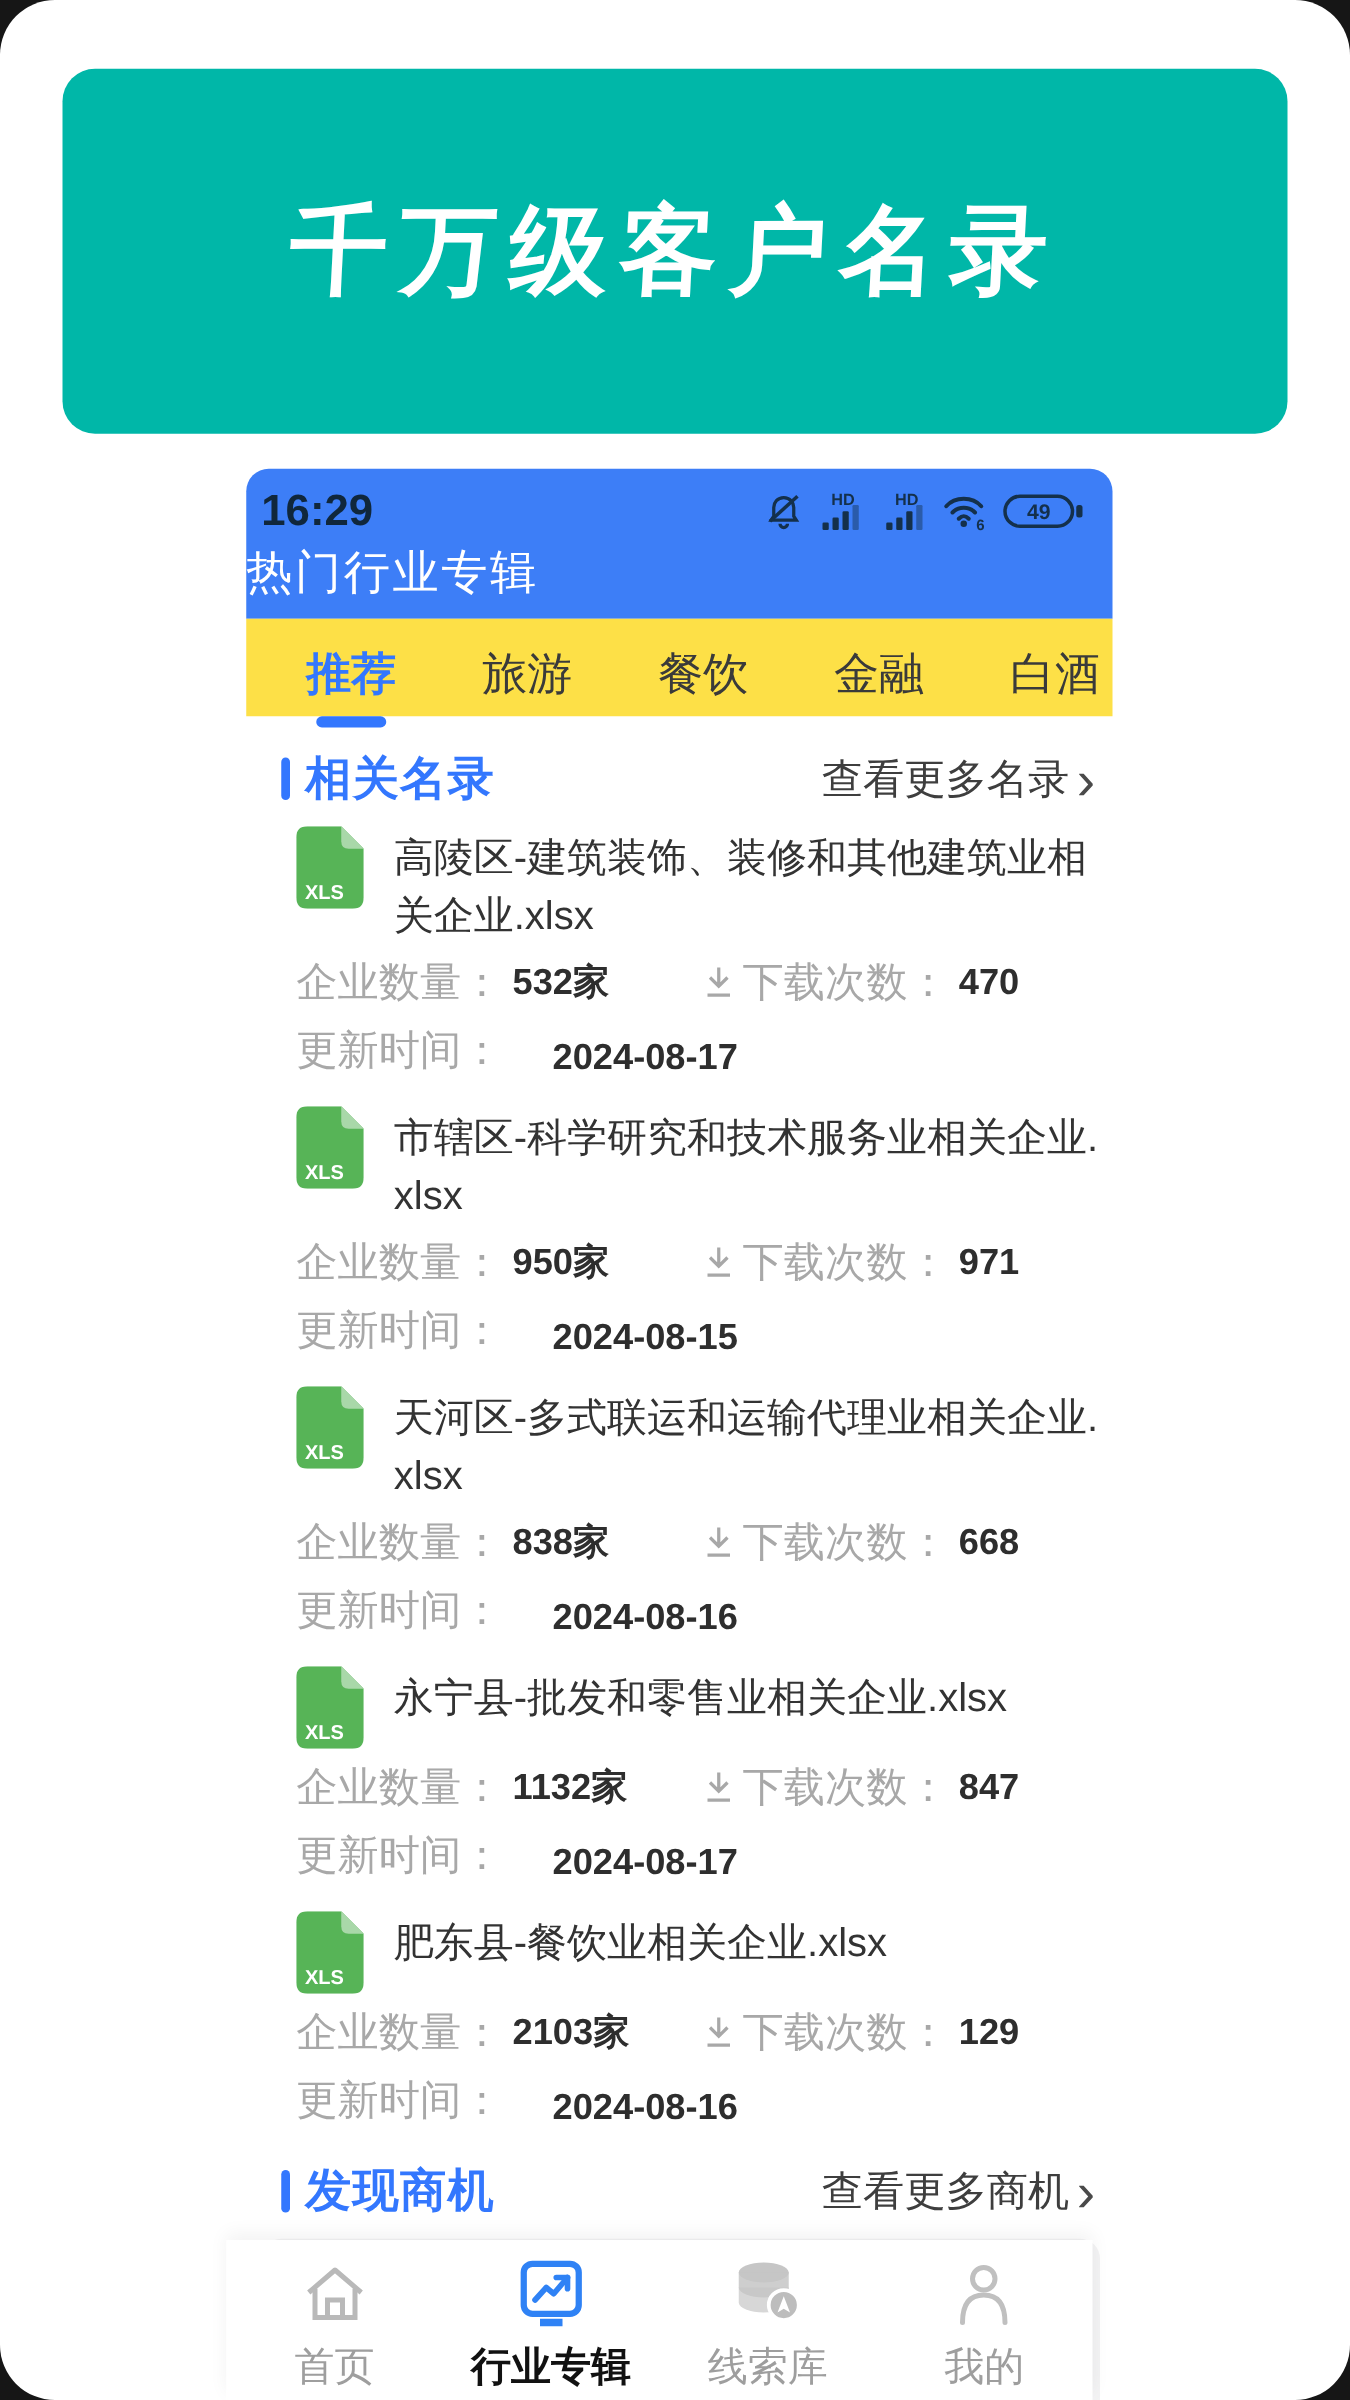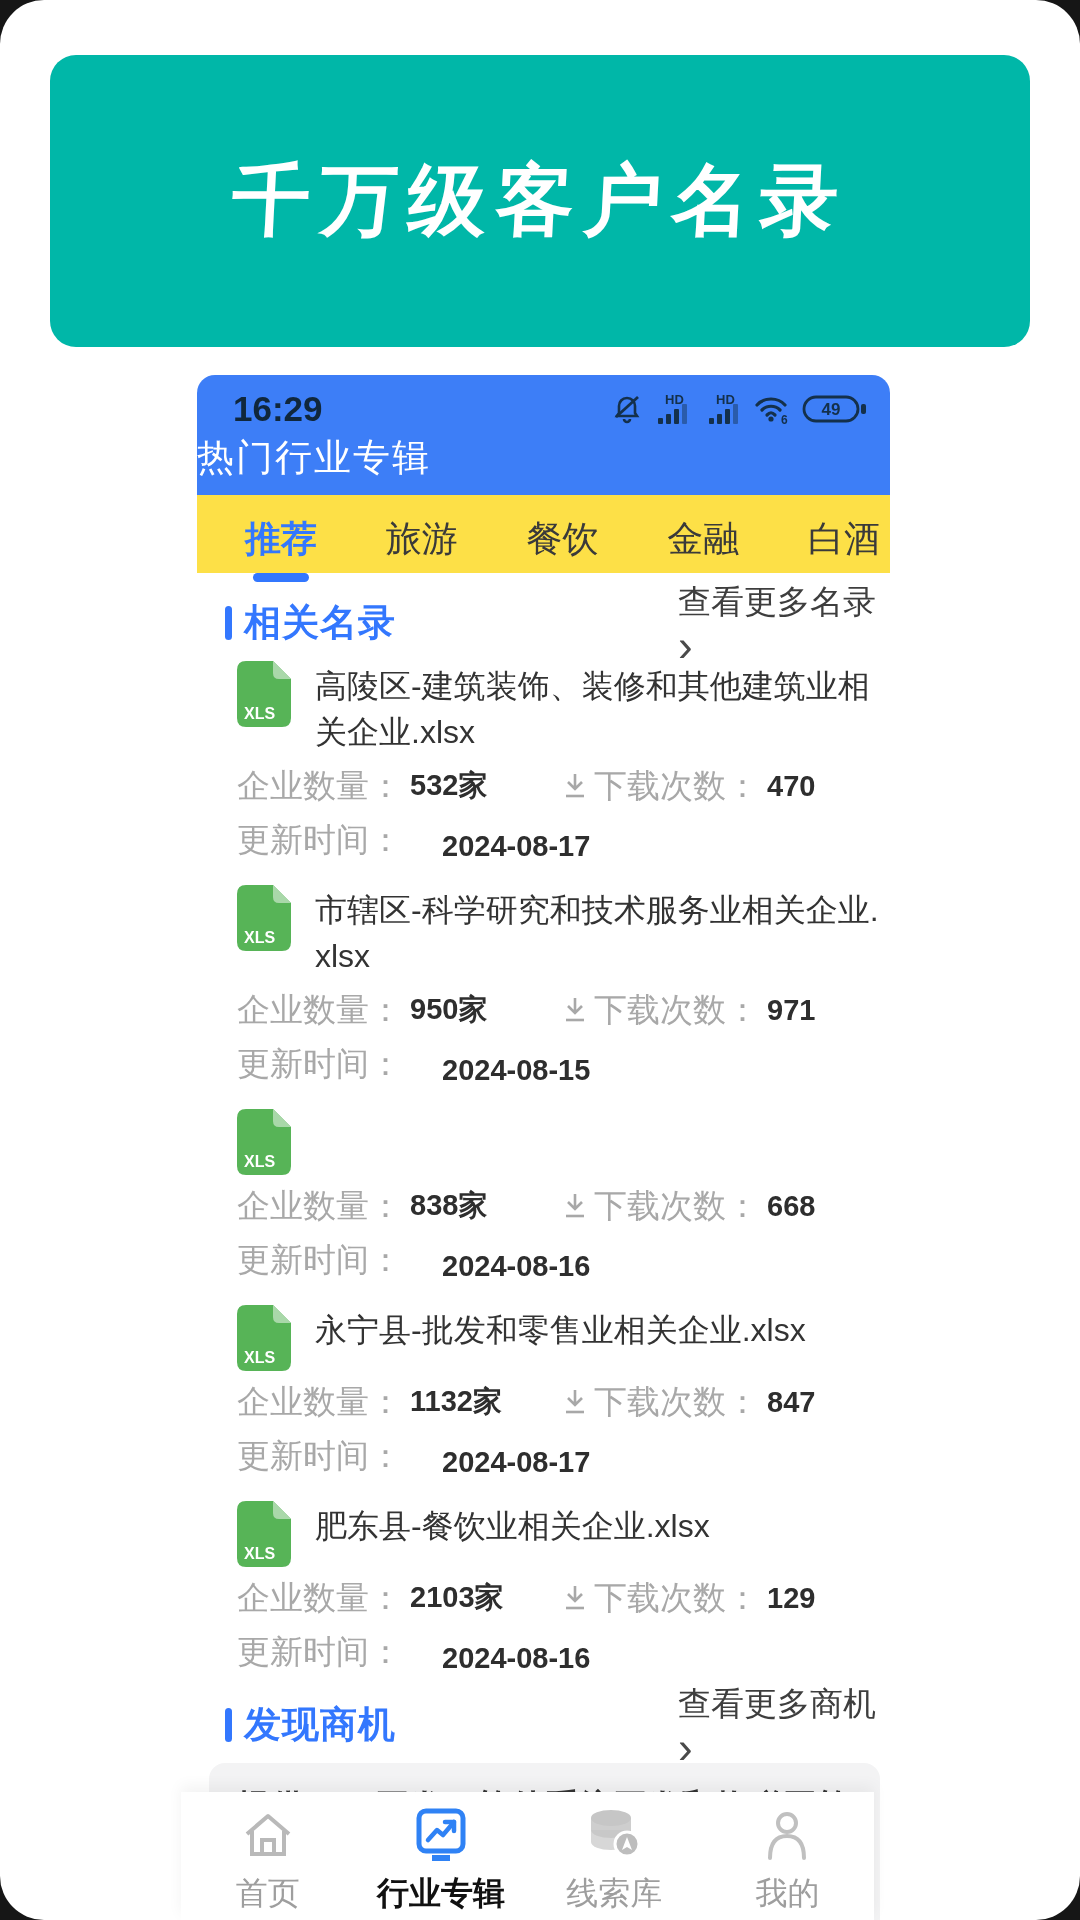--- a/index.html
+++ b/index.html
@@ -23,21 +23,21 @@
 
   
   .phone{position:absolute;left:197px;top:375px;width:693px;}
 
   .phone-header{
     height:120px;background:#3D7EF7;border-radius:18px 18px 0 0;
     display:flex;flex-direction:column;color:#ffffff;
   }
   .status-row{
     display:flex;align-items:center;justify-content:space-between;
-    padding:12px 22px 0 36px;height:44px;
+    padding:12px 22px 0 12px;height:44px;
   }
   .status-time{font-size:35px;font-weight:600;color:#10273C;}
   .status-icons{display:flex;align-items:center;gap:9px;color:#14304B;}
   .status-icons svg{display:block;}
   .hd-label{font-size:13px;font-weight:700;fill:#14304B;}
   .header-title-row{
     flex:1;display:flex;align-items:center;padding-bottom:10px;
   }
   .header-title{font-size:37px;font-weight:500;color:#ffffff;letter-spacing:2px;}
 
@@ -52,21 +52,21 @@
     position:absolute;left:50%;transform:translateX(-50%);bottom:-18px;
     width:56px;height:9px;border-radius:5px;background:#3377FE;
   }
 
   
   .section-head{
     display:flex;align-items:center;margin:26px 14px 14px 28px;height:48px;
   }
   .blue-bar{width:7px;height:34px;border-radius:4px;background:#3377FE;margin-right:12px;}
   .section-title{font-size:37px;font-weight:700;color:#3377FE;letter-spacing:1px;}
-  .more-link{margin-left:auto;display:flex;align-items:flex-start;gap:6px;color:#3E3E3E;font-size:33px;cursor:pointer;flex-direction:column;}
+  .more-link{margin-left:auto;display:flex;align-items:flex-end;gap:6px;color:#3E3E3E;font-size:33px;cursor:pointer;}
   .more-chevron{font-size:44px;line-height:30px;color:#4a4a4a;font-weight:300;padding-bottom:6px;}
 
   
   .dir-item{padding:0 10px 0 40px;margin-bottom:22px;cursor:pointer;}
   .file-row{display:flex;gap:24px;margin-bottom:10px;}
   .xls-icon{flex:0 0 54px;width:54px;height:66px;}
   .file-name{
     font-size:32px;line-height:46px;color:#333333;max-width:565px;
     word-break:break-all;padding-top:2px;
   }
@@ -236,20 +236,21 @@
       </div>
     </div>
 
     <div class="dir-item">
       <div class="file-row">
         <svg class="xls-icon" viewBox="0 0 54 66">
           <path d="M9 0 H36 L54 18 V57 Q54 66 45 66 H9 Q0 66 0 57 V9 Q0 0 9 0 Z" fill="#57B457"></path>
           <path d="M36 0 L54 18 H42 Q36 18 36 12 Z" fill="#A9D8A9"></path>
           <text x="7" y="58" font-size="16" font-weight="600" fill="#ffffff">XLS</text>
         </svg>
+        <div class="file-name">天河区-多式联运和运输代理业相关企业.xlsx</div>
       </div>
       <div class="meta-row">
         <span class="meta-group first">
           <span class="meta-label">企业数量：</span>
           <span class="meta-value">838家</span>
         </span>
         <span class="meta-group">
           <svg class="dl-icon" width="26" height="28" viewBox="0 0 26 28">
             <path d="M13 2 V16 M6 10 L13 17 L20 10" fill="none" stroke="#A8A8A8" stroke-width="2.6"></path>
             <line x1="4" y1="24" x2="22" y2="24" stroke="#A8A8A8" stroke-width="2.6"></line>

